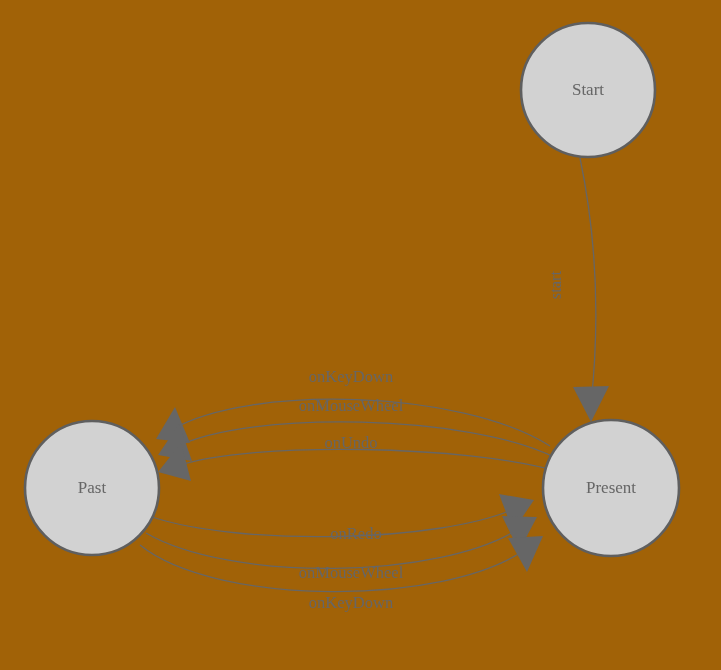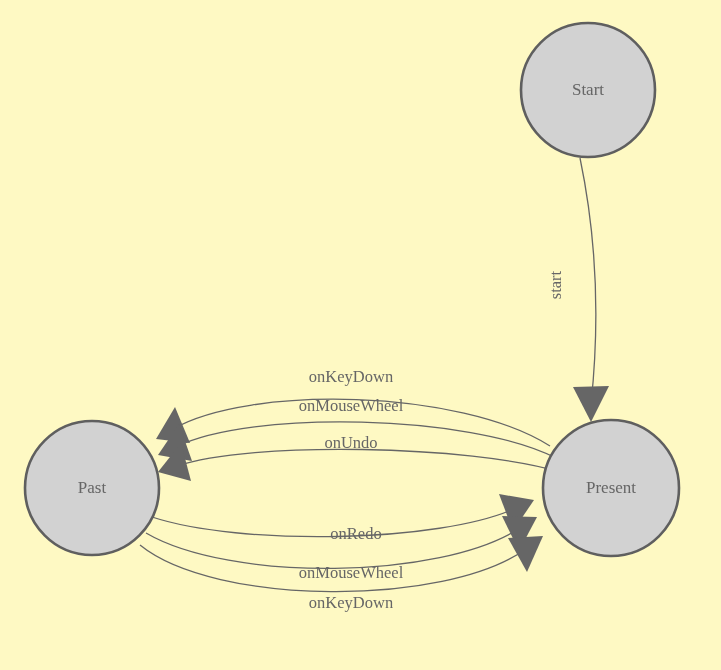--- a/index.html
+++ b/index.html
@@ -4,21 +4,21 @@
 <style>
   html, body {
     margin: 0;
     padding: 0;
     background: #ffffff;
   }
   #canvas {
     position: relative;
     width: 721px;
     height: 670px;
-    background: #fef9c3;
+    background: #a16207;
     overflow: hidden;
     font-family: "Liberation Serif", "DejaVu Serif", serif;
   }
   svg.diagram {
     position: absolute;
     top: 0;
     left: 0;
     width: 721px;
     height: 670px;
   }

